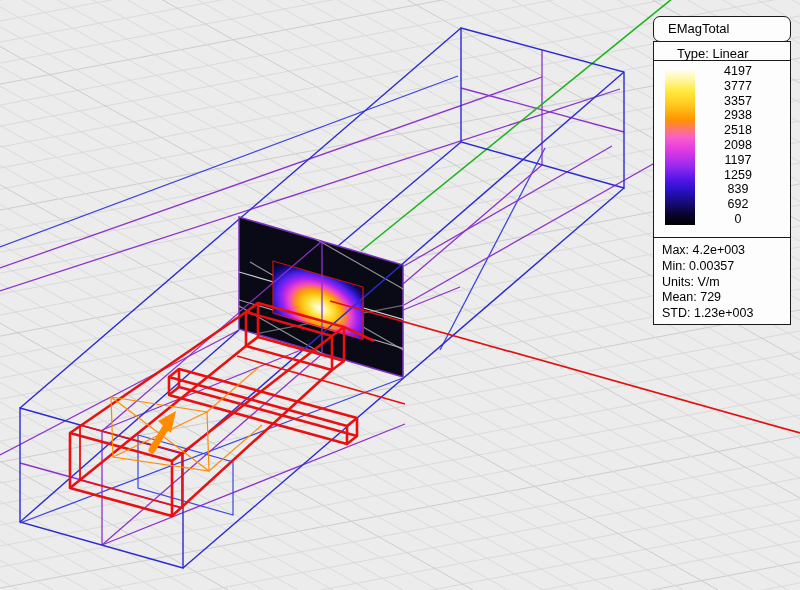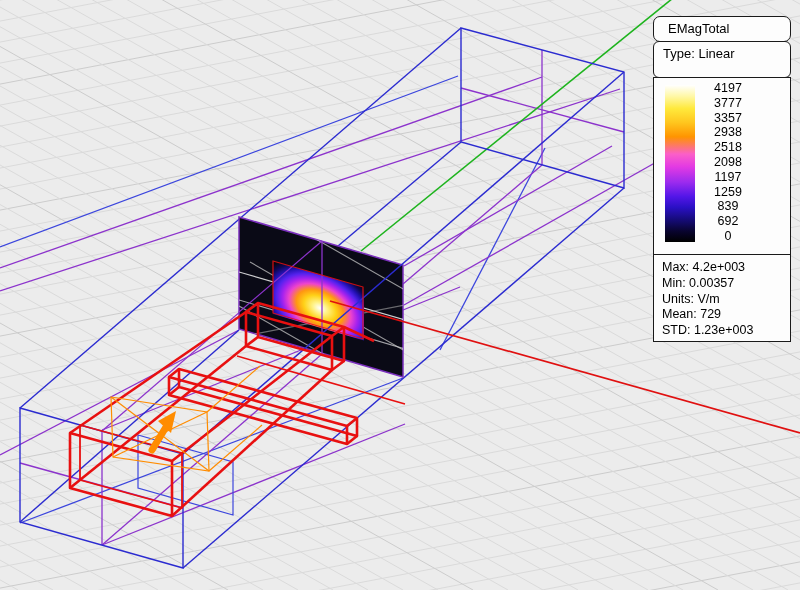--- a/index.html
+++ b/index.html
@@ -5,29 +5,29 @@
   html,body{margin:0;padding:0;background:#888;}
   #viewport{position:relative;width:800px;height:590px;overflow:hidden;
     background:#ececec;font-family:"Liberation Sans",sans-serif;}
   #scene{position:absolute;left:0;top:0;}
   
   #legend{position:absolute;left:653px;top:16px;width:138px;font-family:"Liberation Sans",sans-serif;}
   .lbox{box-sizing:border-box;width:138px;background:#fdfdfd;border:1px solid #1a1a1a;
         margin-top:-1px;color:#000;}
   .lbox:first-child{margin-top:0;}
   #legend-title{height:26px;line-height:24px;padding-left:14px;font-size:13px;border-radius:7px;}
-  #legend-type{height:37px;line-height:23px;padding-left:9px;font-size:13px;border-radius:6px;}
+  #legend-type{height:20px;line-height:23px;padding-left:23px;font-size:13px;}
   #legend-scale{height:178px;display:flex;padding:7px 0 0 11px;}
   #colorbar{width:30px;height:157px;flex:0 0 30px;
     background:linear-gradient(to bottom,
       #ffffff 0%, #fff8a8 7%, #ffe93c 15%, #ffc61e 24%, #ff9400 33%,
       #fb5fc8 44%, #e33ae3 52%, #9b2bee 62%, #5316e8 71%, #2a10c4 78%,
       #150b76 86%, #090430 93%, #000000 100%);}
   #scale-values{flex:1;display:flex;flex-direction:column;justify-content:space-between;
-    height:162px;margin-top:-4px;padding-left:6px;}
+    height:162px;margin-top:-4px;padding-left:16px;}
   #scale-values div{font-size:12.5px;text-align:center;width:54px;}
   #legend-stats{height:88px;padding:5px 8px 0 8px;}
   #legend-stats div{font-size:12.5px;line-height:15.8px;white-space:nowrap;}
 </style>
 </head>
 <body>
 
 <div id="viewport">
 
   <svg id="scene" width="800" height="590" viewBox="0 0 800 590">

